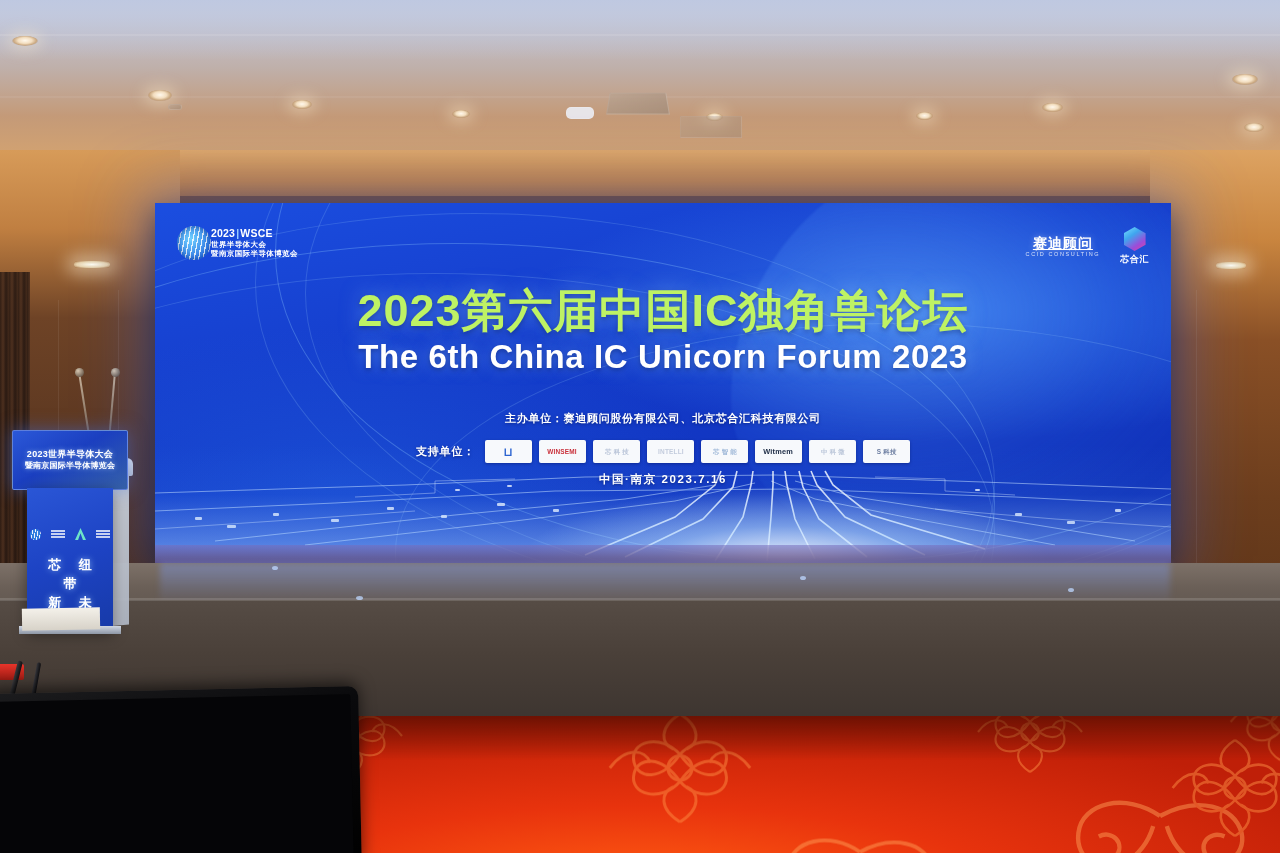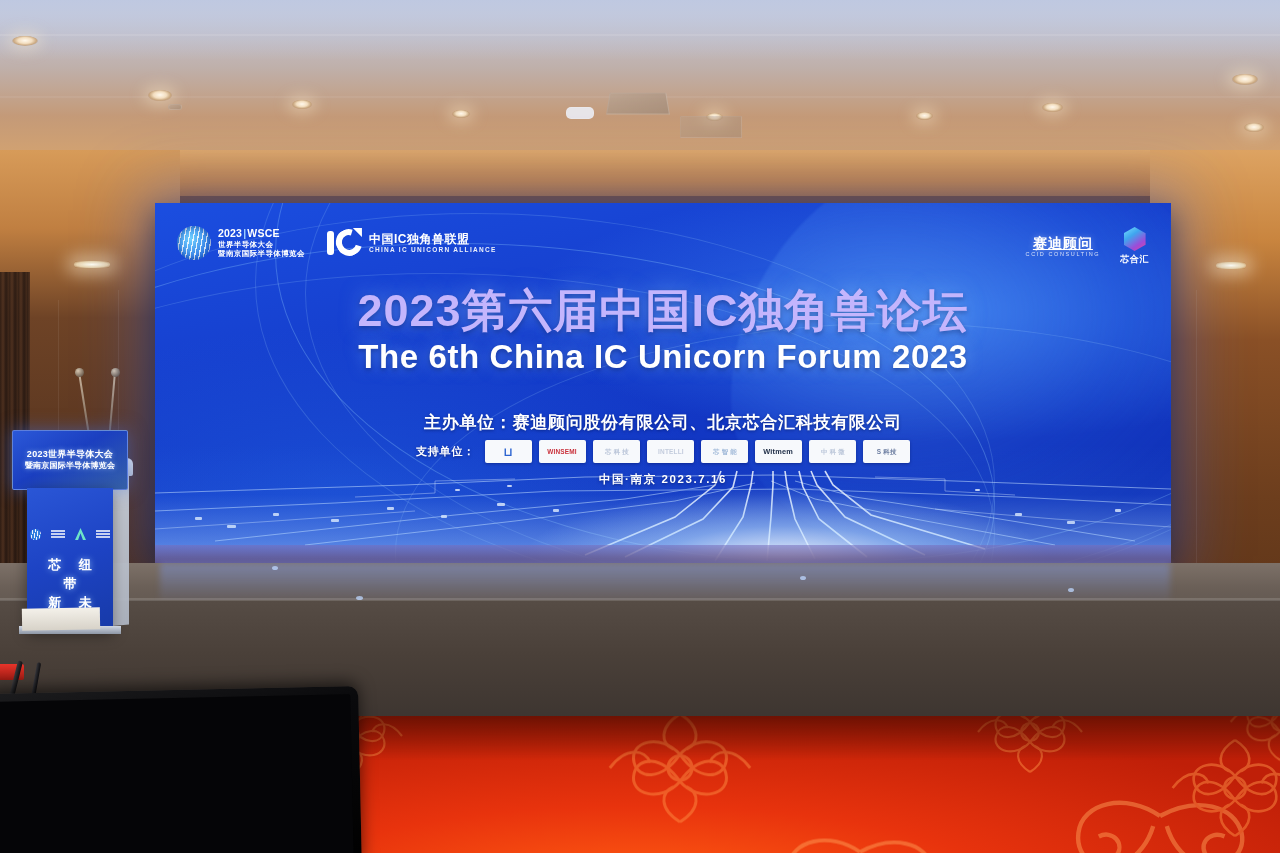--- a/index.html
+++ b/index.html
@@ -128,21 +128,21 @@
   }
   .screen-floorline{
     position:absolute; left:0; bottom:0; width:100%; height:18px;
     background:linear-gradient(180deg, rgba(120,110,190,.55), rgba(92,72,120,.85));
   }
 
   .logo-row{
     position:absolute; left:22px; top:23px;
     display:flex; align-items:center; gap:22px;
   }
-  .wsce-logo{ display:flex; align-items:center; gap:7px; }
+  .wsce-logo{ display:flex; align-items:center; gap:0; }
   .globe{
     width:34px;height:34px;border-radius:50%;
     background:
       repeating-linear-gradient(100deg, rgba(255,255,255,.85) 0px, rgba(255,255,255,.85) 1.2px, rgba(255,255,255,0) 1.2px, rgba(255,255,255,0) 4.4px),
       radial-gradient(circle at 40% 38%, #6fd0ff, #1552d8);
     box-shadow:inset 0 0 6px rgba(0,40,120,.6);
   }
   .wsce-txt{ color:#fff; line-height:1.22; }
   .wsce-l1{ font-size:10.5px; font-weight:bold; letter-spacing:.2px; }
   .wsce-l1 .bar{ color:#9fd2ff; padding:0 1px; }
@@ -184,33 +184,33 @@
     width:22px;height:24px;
     background:linear-gradient(145deg,#7ae0ff 0%, #3fa6ef 35%, #9d4bd8 70%, #e0459a 100%);
     clip-path:polygon(50% 0%, 100% 26%, 100% 74%, 50% 100%, 0% 74%, 0% 26%);
   }
   .xhh-cn{ color:#fff; font-size:9px; font-weight:bold; letter-spacing:.6px; }
 
   .title-block{
     position:absolute; left:0; right:0; top:84px; text-align:center;
   }
   .title-cn{
-    color:#c4b5fd; font-size:45px; font-weight:bold; letter-spacing:1px;
+    color:#bef264; font-size:45px; font-weight:bold; letter-spacing:1px;
     line-height:1.08;
     text-shadow:0 0 20px rgba(140,200,255,.55), 0 2px 5px rgba(0,20,90,.5);
   }
   .title-en{
     color:#fff; font-size:33px; font-weight:bold; letter-spacing:.6px;
     margin-top:2px;
     text-shadow:0 0 16px rgba(140,200,255,.5), 0 2px 4px rgba(0,20,90,.5);
   }
 
   .org-line{
     position:absolute; left:0; right:0; top:208px; text-align:center;
-    color:#fff; font-size:17px; font-weight:bold; letter-spacing:.7px;
+    color:#fff; font-size:11px; font-weight:bold; letter-spacing:.7px;
     text-shadow:0 1px 3px rgba(0,20,90,.6);
   }
 
   .support-row{
     position:absolute; left:0; right:0; top:237px;
     display:flex; justify-content:center; align-items:center; gap:7px;
   }
   .support-label{
     color:#fff; font-size:11px; font-weight:bold; letter-spacing:.8px;
     margin-right:3px; text-shadow:0 1px 3px rgba(0,20,90,.6);
@@ -502,31 +502,20 @@
         <div class="globe"></div>
         <div class="wsce-txt">
           <div class="wsce-l1">
             <span>2023</span><span class="bar">|</span><span>WSCE</span>
           </div>
           <div class="wsce-l2">世界半导体大会</div>
           <div class="wsce-l3">暨南京国际半导体博览会</div>
         </div>
       </div>
 
-      <div class="alliance-logo">
-        <div class="ic-mark">
-          <span class="i"></span>
-            <span class="c"></span>
-            <span class="dot"></span>
-        </div>
-        <div class="alliance-txt">
-          <div class="alliance-cn">中国IC独角兽联盟</div>
-          <div class="alliance-en">CHINA IC UNICORN ALLIANCE</div>
-        </div>
-      </div>
     </div>
 
     <div class="corner-logos">
       <div class="ccid">
         <div class="ccid-cn">赛迪顾问</div>
         <div class="ccid-en">CCID CONSULTING</div>
       </div>
       <div class="xhh">
         <div class="xhh-mark"></div>
         <div class="xhh-cn">芯合汇</div>

